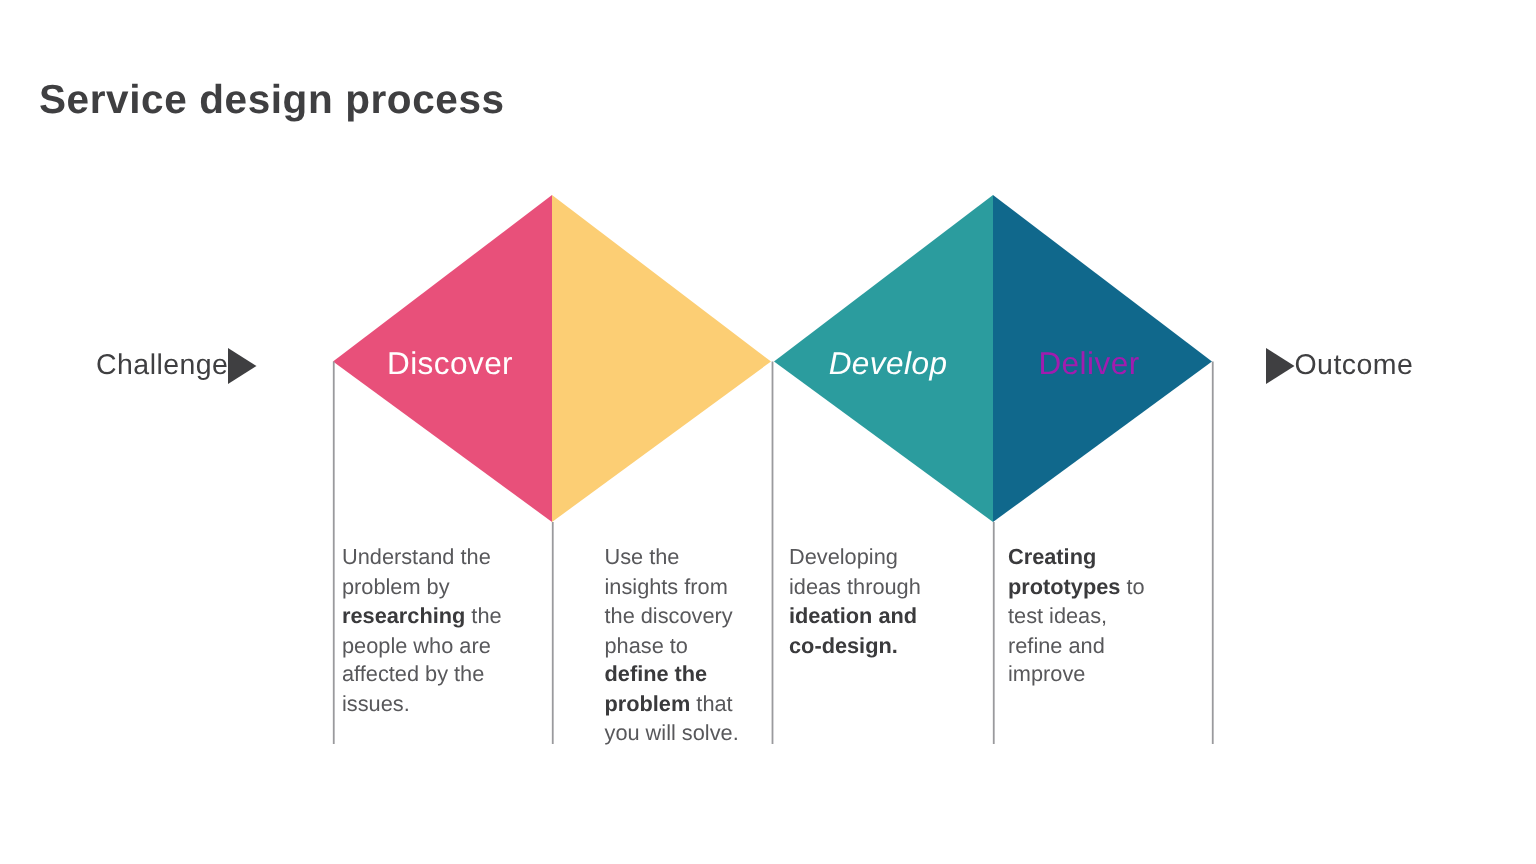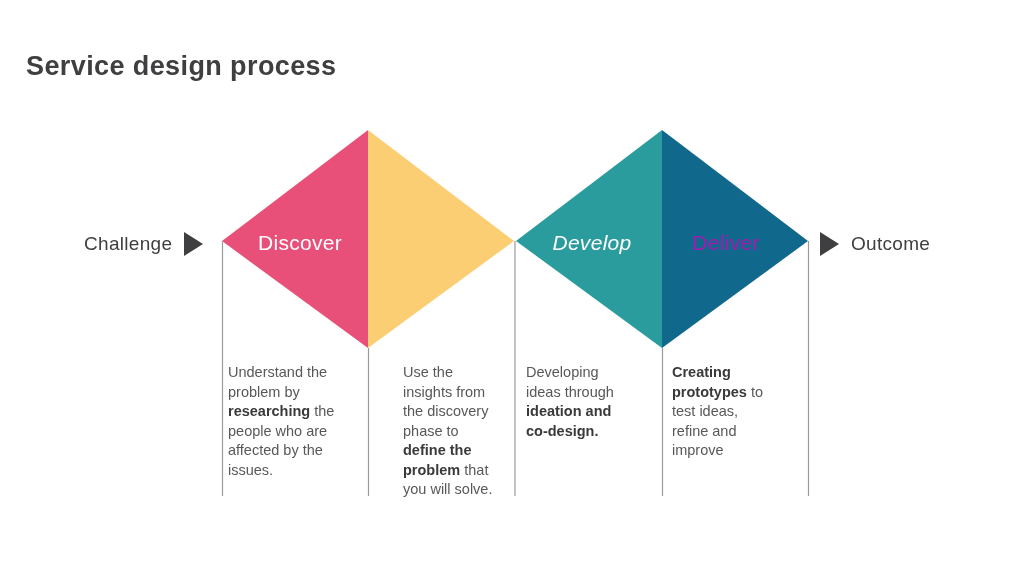--- a/index.html
+++ b/index.html
@@ -33,31 +33,30 @@
     letter-spacing: 0.4px;
     color: #3f3f41;
     white-space: nowrap;
   }
 
   
   .endcap {
     position: absolute;
     display: flex;
     align-items: center;
-    gap: 12px;
+    gap: 0;
     top: 230px;
     height: 28px;
     color: #3f3f41;
     font-size: 19px;
     letter-spacing: 0.3px;
     white-space: nowrap;
-    margin-left: 20px;
   }
   #challenge-group { left: 64px; }
-  #outcome-group   { left: 780px; padding-left: 20px; }
+  #outcome-group   { left: 824px; padding-left: 20px; }
 
   .tri-right {
     width: 0; height: 0;
     border-top: 12px solid transparent;
     border-bottom: 12px solid transparent;
     border-left: 19px solid #3f3f41;
     flex: 0 0 auto;
   }
 
   

